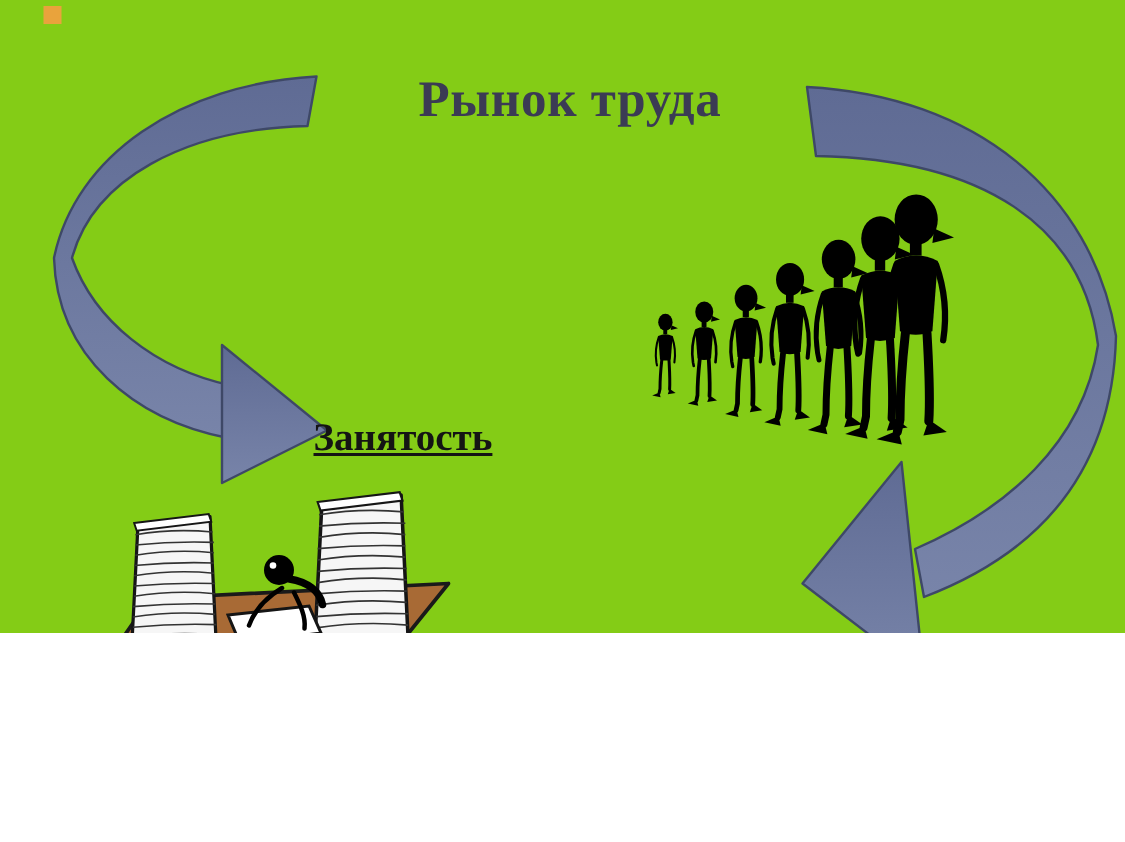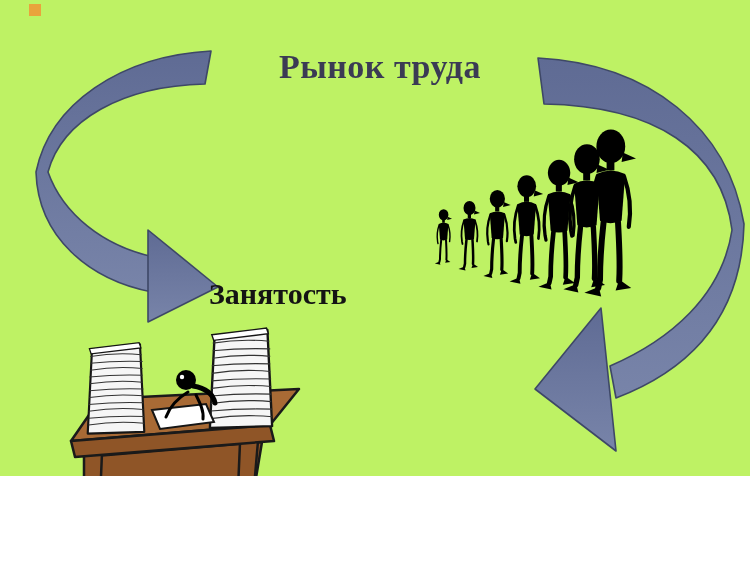--- a/index.html
+++ b/index.html
@@ -1,28 +1,29 @@
 <!DOCTYPE html>
 <html><head>
 <meta charset="utf-8">
 <style>
   html,body{margin:0;padding:0;background:#fff;}
   .slide{
-    position:relative;width:750px;height:476px;background:#bef264;
+    position:relative;width:750px;height:422px;background:#84cc16;
     overflow:hidden;font-family:"Liberation Serif",serif;
   }
   .scene{position:absolute;left:0;top:0;width:750px;height:561px;}
   .slide-title{
     position:absolute;left:130px;top:48px;width:500px;
     text-align:center;font-size:34px;font-weight:bold;
     letter-spacing:0.5px;color:#3B3B54;
   }
   .flow-label{
-    position:absolute;font-size:30px;font-weight:bold;color:#141414;
+    position:absolute;font-size:26px;font-weight:bold;color:#141414;
     white-space:nowrap;
+    text-decoration:underline;
   }
   .label-employment{left:209px;top:277px;}
   .label-unemployment{left:314px;top:353px;}
 </style>
 </head>
 <body>
 
 <div class="slide">
 
   <svg class="scene" viewBox="0 0 750 561" xmlns="http://www.w3.org/2000/svg">

